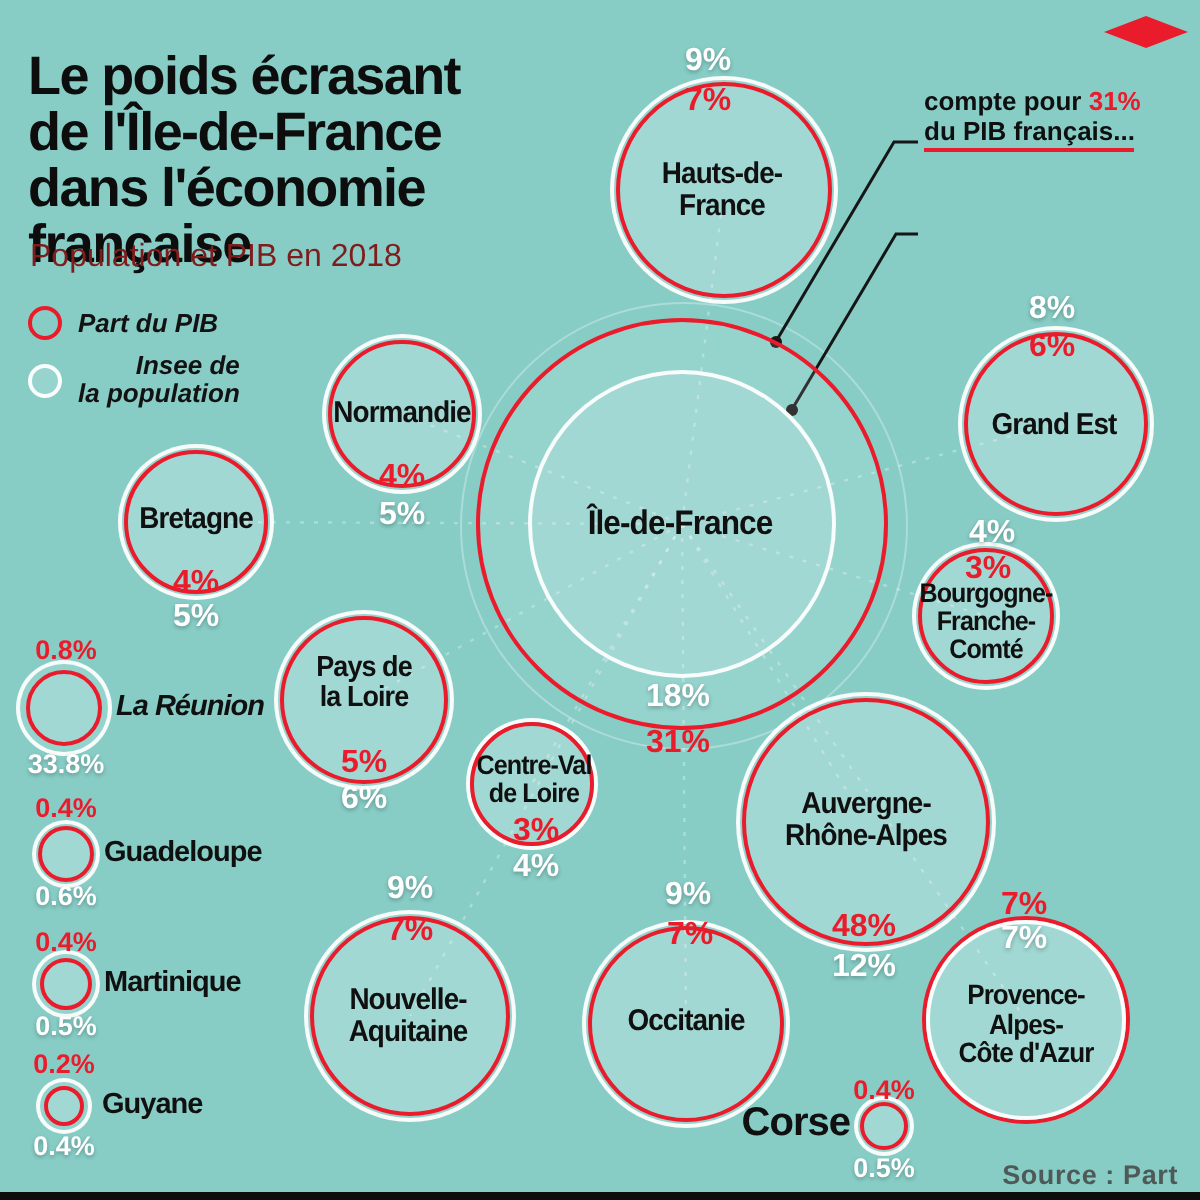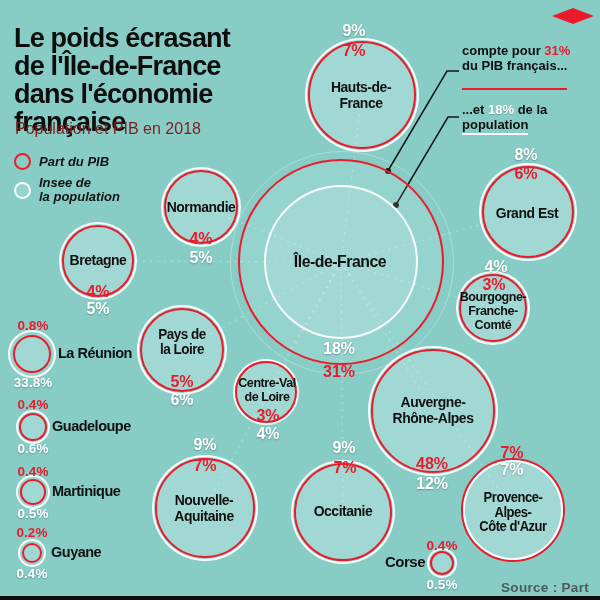--- a/index.html
+++ b/index.html
@@ -9,41 +9,41 @@
   
   .title{position:absolute;left:14px;top:6px;font-size:27px;line-height:28px;font-weight:bold;
          letter-spacing:-0.8px;color:#0d0d0d;white-space:pre-line;z-index:5;}
   .subtitle{position:absolute;left:15px;top:120px;font-size:16px;color:#7f1d1d;z-index:5;}
   .legend{position:absolute;left:14px;top:153px;z-index:5;}
   .legend-item{display:flex;align-items:center;gap:8px;margin-bottom:6px;}
   .ring{width:13px;height:13px;border-radius:50%;box-sizing:content-box;flex:0 0 auto;}
   .ring.pib{border:2.5px solid #ea1c2c;}
   .ring.pop{border:2.5px solid rgba(255,255,255,0.95);background:rgba(255,255,255,0.15);}
   .legend-label{font-size:13px;font-style:italic;font-weight:bold;color:#121212;
-                white-space:pre-line;line-height:14px;}
+                white-space:pre-line;line-height:14px;text-align:right;}
   
   .c{position:absolute;border-radius:50%;box-sizing:border-box;background:rgba(255,255,255,0.12);z-index:1;}
   .c.pib{border:2.5px solid #ea1c2c;}
   .c.pop{border:2.5px solid rgba(255,255,255,0.92);}
   .c.sm{border-width:2px;}
   .halo{position:absolute;border-radius:50%;border:1.5px solid rgba(255,255,255,0.30);z-index:0;}
   .region-label{position:absolute;font-weight:bold;color:#101010;text-align:center;
                 line-height:1.04;letter-spacing:-0.5px;z-index:2;white-space:nowrap;}
   .pct{position:absolute;transform:translate(-50%,-50%);font-weight:bold;font-size:16px;z-index:2;white-space:nowrap;}
   .pct.pib{color:#ea1c2c;}
   .pct.pop{color:#fff;text-shadow:0 1px 2px rgba(0,0,0,0.28);}
   .pct.sm{font-size:13.5px;}
   
   .annotation{position:absolute;left:462px;top:44px;font-size:13px;line-height:13.5px;
               font-weight:bold;color:#0f0f0f;z-index:5;}
   .ann-block + .ann-block{margin-top:13px;}
   .ann-line{margin-bottom:1px;}
   .c-red{color:#ea1c2c;}
   .c-white{color:#fff;text-shadow:0 1px 1px rgba(0,0,0,0.2);}
-  .u-red{display:inline-block;border-bottom:2.5px solid #ea1c2c;padding-bottom:16px;}
+  .u-red{display:inline-block;border-bottom:2.5px solid #ea1c2c;padding-bottom:2px;}
   .u-white{display:inline-block;border-bottom:2.5px solid #fff;padding-bottom:2px;}
   
   .source{position:absolute;right:11px;top:580px;font-size:13.5px;font-weight:bold;
           color:#4e5a58;letter-spacing:0.3px;z-index:5;}
   .bottom-bar{position:absolute;left:0;bottom:0;width:600px;height:4px;background:#0d0d0d;z-index:6;}
   .logo{position:absolute;left:552px;top:8px;z-index:5;}
 </style>
 </head>
 <body>
 
@@ -105,21 +105,21 @@
       <div class="c pib" style="left: 459px; top: 274px; height: 68px; width: 68px;"></div>
       <div class="region-label" style="font-size: 13.5px; left: 493px; top: 311px; transform: translate(-50%, -50%) scaleX(0.93);">
         <div>Bourgogne-</div>
         <div>Franche-</div>
         <div>Comté</div>
       </div>
       <div class="pct pib" style="left: 494px; top: 285px;">3%</div>
       <div class="pct pop" style="left: 496px; top: 267px;">4%</div>
       <div class="c pop sm" style="left: 8px; top: 330px; height: 48px; width: 48px;"></div>
       <div class="c pib sm" style="left: 13px; top: 335px; height: 38px; width: 38px;"></div>
-      <div class="region-label" style="font-size: 14.5px; left: 58px; top: 354px; transform: translate(0px, -50%); text-align: left;">
+      <div class="region-label" style="font-size: 14.5px; left: 58px; top: 354px; transform: translate(0px, -50%); text-align: left; font-style: italic;">
         <div>La Réunion</div>
       </div>
       <div class="pct pib sm" style="left: 33px; top: 325px;">0.8%</div>
       <div class="pct pop sm" style="left: 33px; top: 382px;">33.8%</div>
       <div class="c pop" style="left: 137px; top: 305px; height: 90px; width: 90px;"></div>
       <div class="c pib" style="left: 140px; top: 308px; height: 84px; width: 84px;"></div>
       <div class="region-label" style="font-size: 14.5px; left: 182px; top: 342px; transform: translate(-50%, -50%) scaleX(0.93);">
         <div>Pays de</div>
         <div>la Loire</div>
       </div>
@@ -181,21 +181,21 @@
       <div class="c pop" style="left: 463px; top: 460px; height: 100px; width: 100px;"></div>
       <div class="region-label" style="font-size: 14px; left: 513px; top: 512px; transform: translate(-50%, -50%) scaleX(0.93);">
         <div>Provence-</div>
         <div>Alpes-</div>
         <div>Côte d'Azur</div>
       </div>
       <div class="pct pib" style="left: 512px; top: 453px;">7%</div>
       <div class="pct pop" style="left: 512px; top: 470px;">7%</div>
       <div class="c pop sm" style="left: 427px; top: 548px; height: 30px; width: 30px;"></div>
       <div class="c pib sm" style="left: 430px; top: 551px; height: 24px; width: 24px;"></div>
-      <div class="region-label" style="font-size: 15px; left: 425px; top: 562px; transform: translate(-100%, -50%); text-align: right;">
+      <div class="region-label" style="font-size: 20px; left: 425px; top: 562px; transform: translate(-100%, -50%); text-align: right;">
         <div>Corse</div>
       </div>
       <div class="pct pib sm" style="left: 442px; top: 545px;">0.4%</div>
       <div class="pct pop sm" style="left: 442px; top: 584px;">0.5%</div>
     </div>
 
   <h1 class="title">Le poids écrasant
 de l'Île-de-France
 dans l'économie
 française</h1>
@@ -210,24 +210,20 @@
       <span class="ring pop"></span>
       <span class="legend-label">Insee de
 la population</span>
     </div>
   </div>
 
   <div class="annotation" id="annotation">
       <div class="ann-block">
         <div class="ann-line"><span>compte pour </span><span class="c-red">31%</span></div>
         <div class="ann-line"><span class="u-red">du PIB français...</span></div>
-      </div>
-      <div class="ann-block">
-        <div class="ann-line"><span>...et </span><span class="c-white">18%</span><span> de la</span></div>
-        <div class="ann-line"><span class="u-white">population</span></div>
       </div>
     </div>
 
   <svg class="layer" width="600" height="600">
     <polyline points="459,71 447,71 389,169" fill="none" stroke="#161616" stroke-width="1.5"></polyline>
     <circle cx="388" cy="171" r="3" fill="#161616"></circle>
     <polyline points="459,117 448,117 397,203" fill="none" stroke="#161616" stroke-width="1.5"></polyline>
     <circle cx="396" cy="205" r="3" fill="#161616"></circle>
   </svg>
 

